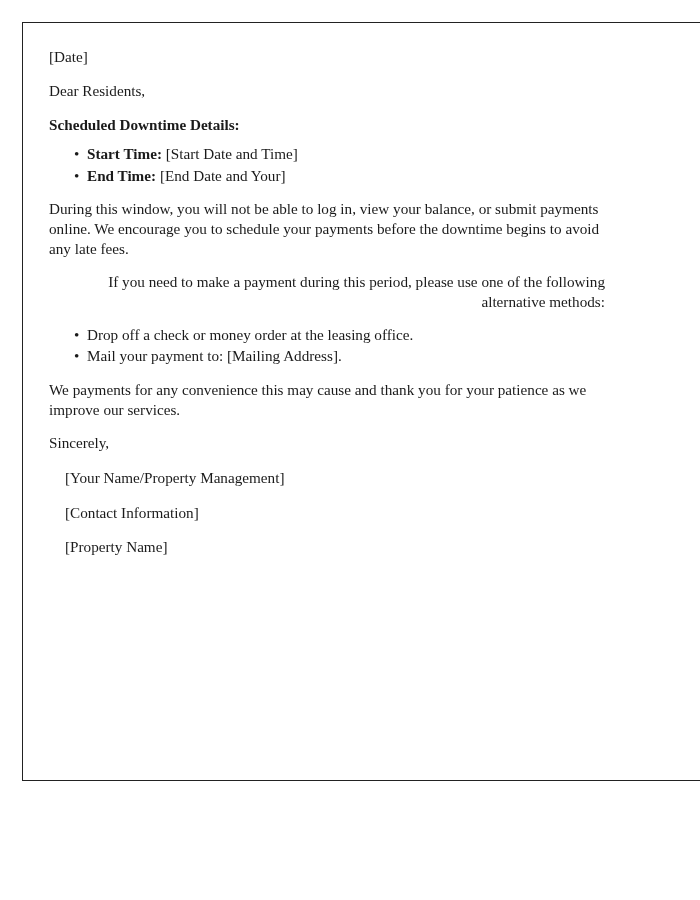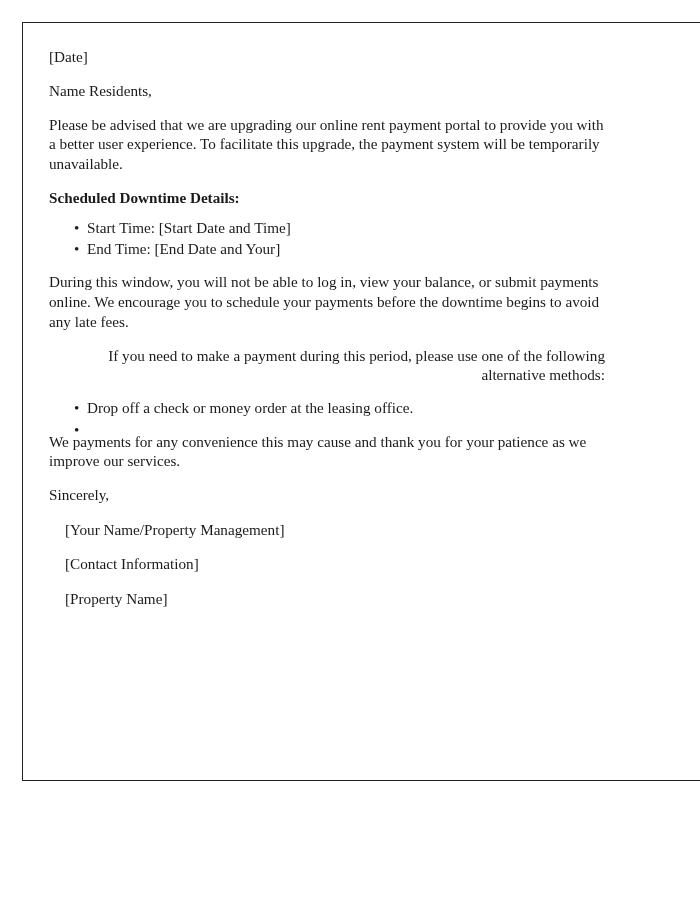--- a/index.html
+++ b/index.html
@@ -56,42 +56,41 @@
     line-height: 1.28;
     position: relative;
     margin: 0 0 2px 0;
   }
   ul.bullets li .bullet-dot {
     position: absolute;
     left: -13px;
     top: 0;
   }
   .lbl-bold {
-    font-weight: normal;
+    font-weight: bold;
   }
   .sig-block {
     margin: 0;
   }
   .sig-line {
     font-size: 15.2px;
     line-height: 1.22;
     margin: 16px;
   }
 </style>
 </head>
 <body>
 
 <div class="page-frame">
   <div class="letter-body">
 
     <p class="para">[Date]</p>
 
-    <p class="para">Name Residents,</p>
+    <p class="para">Dear Residents,</p>
 
-    <p class="para">Please be advised that we are upgrading our online rent payment portal to provide you with a better user experience. To facilitate this upgrade, the payment system will be temporarily unavailable.</p>
 
     <p class="heading-line">Scheduled Downtime Details:</p>
 
     <ul class="bullets">
       <li>
         <span class="bullet-dot">•</span><span class="lbl-bold">Start Time:</span> <span>[Start Date and Time]</span>
       </li>
       <li>
         <span class="bullet-dot">•</span><span class="lbl-bold">End Time:</span> <span>[End Date and Your]</span>
       </li>
@@ -99,21 +98,21 @@
 
     <p class="para">During this window, you will not be able to log in, view your balance, or submit payments online. We encourage you to schedule your payments before the downtime begins to avoid any late fees.</p>
 
     <p class="para tight-after">If you need to make a payment during this period, please use one of the following alternative methods:</p>
 
     <ul class="bullets">
       <li>
         <span class="bullet-dot">•</span><span>Drop off a check or money order at the leasing office.</span>
       </li>
       <li>
-        <span class="bullet-dot">•</span>
+        <span class="bullet-dot">•</span><span>Mail your payment to: [Mailing Address].</span>
       </li>
     </ul>
 
     <p class="para">We payments for any convenience this may cause and thank you for your patience as we improve our services.</p>
 
     <p class="para">Sincerely,</p>
 
     <div class="sig-block">
       <p class="sig-line">[Your Name/Property Management]</p>
       <p class="sig-line">[Contact Information]</p>

